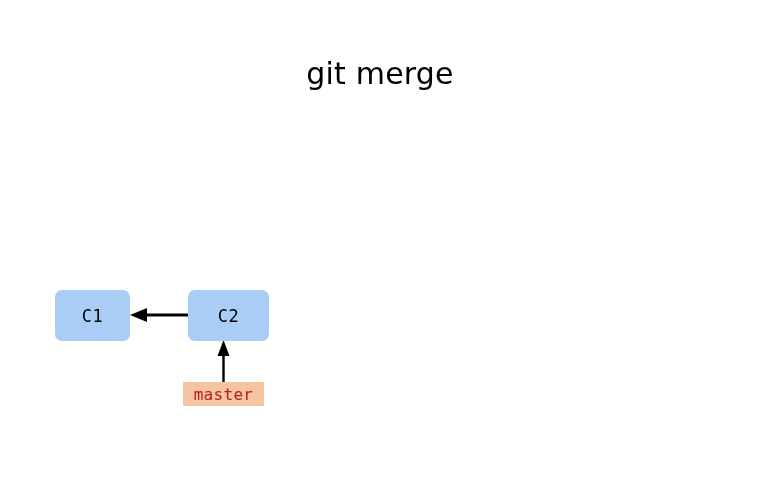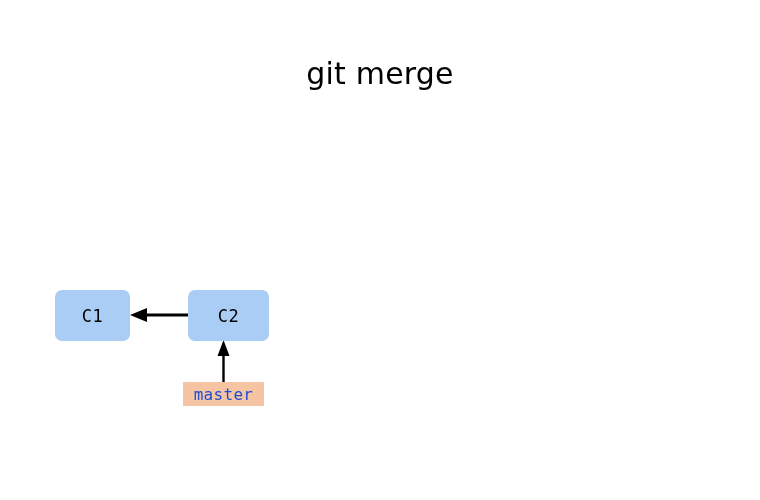--- a/index.html
+++ b/index.html
@@ -57,21 +57,21 @@
   }
   .branch-label {
     position: absolute;
     background: #f5c4a3;
     border-radius: 0;
     display: flex;
     align-items: center;
     justify-content: center;
     font-family: "DejaVu Sans Mono", monospace;
     font-size: 16px;
-    color: #1d4ed8;
+    color: #b91c1c;
     letter-spacing: 0.3px;
   }
   #branch-master {
     left: 183px;
     top: 382px;
     width: 81px;
     height: 24px;
   }
   #edge-layer {
     position: absolute;

